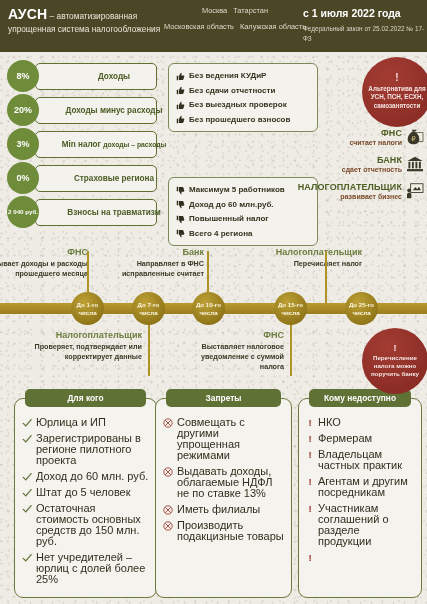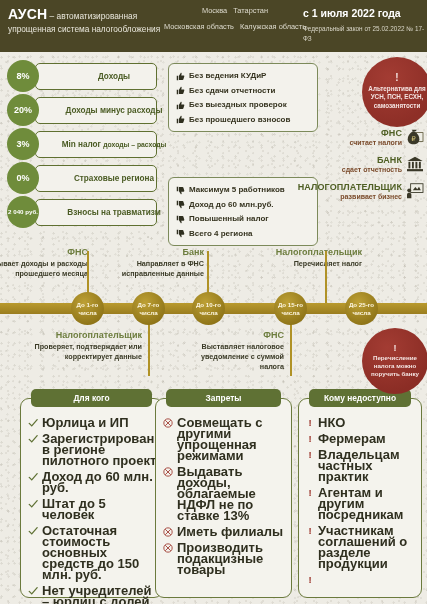--- a/index.html
+++ b/index.html
@@ -127,32 +127,32 @@
     padding:0 5px;box-sizing:border-box;z-index:4;
   }
   .red-tl .bang{font-size:9px;font-weight:bold;line-height:8px;margin-bottom:2px;}
   .red-tl .rt{font-size:6.2px;font-weight:bold;line-height:8.2px;}
 
   
   .panel{
     position:absolute;top:398px;height:200px;box-sizing:border-box;
     background:#f4f3ed;border:1.4px solid #6b7a3d;border-radius:9px;
   }
-  .panel.p1{left:20px;width:143px;}
+  .panel.p1{left:14px;width:143px;}
   .panel.p2{left:155px;width:137px;}
   .panel.p3{left:298px;width:124px;}
   .panel-head{
     position:absolute;top:-10px;left:10px;right:10px;height:18px;
     background:#5f7134;border-radius:5px;color:#fff;
     display:flex;align-items:center;justify-content:center;
     font-size:8.4px;font-weight:bold;
   }
   .panel-body{padding:18px 7px 6px 7px;}
   .p-li{display:flex;align-items:flex-start;gap:4px;margin-bottom:5px;}
-  .p-li-txt{font-size:13px;font-weight:bold;color:#2f2f1f;line-height:11px;}
+  .p-li-txt{font-size:11px;font-weight:normal;color:#2f2f1f;line-height:11px;}
   .ico-check{width:10px;height:10px;flex:0 0 10px;margin-top:1px;}
   .ico-ban{width:10px;height:10px;flex:0 0 10px;margin-top:1px;}
   .ico-excl{
     flex:0 0 8px;width:8px;margin-top:0px;
     font-size:9.5px;font-weight:bold;color:#9a3128;line-height:11px;text-align:center;
   }
 </style>
 </head>
 <body>
 
@@ -325,21 +325,21 @@
 
   <div class="tl-stem" style="left:148px;top:314px;height:62px;"></div>
   <div class="tl-stem" style="left:290px;top:314px;height:62px;"></div>
 
   <div class="tl-cap up" style="left:-24px;top:247px;">
     <div class="who">ФНС</div>
     <div class="what">Раскрывает доходы и расходы прошедшего месяца</div>
   </div>
   <div class="tl-cap up" style="left:92px;top:247px;">
     <div class="who">Банк</div>
-    <div class="what">Направляет в ФНС исправленные данные</div>
+    <div class="what">Направляет в ФНС исправленные считает</div>
   </div>
   <div class="tl-cap up" style="left:214px;top:247px;width:148px;">
     <div class="who">Налогоплательщик</div>
     <div class="what">Перечисляет налог</div>
   </div>
 
   <div class="tl-cap dn" style="left:30px;top:330px;width:112px;">
     <div class="who">Налогоплательщик</div>
     <div class="what">Проверяет, подтверждает или корректирует данные</div>
   </div>

